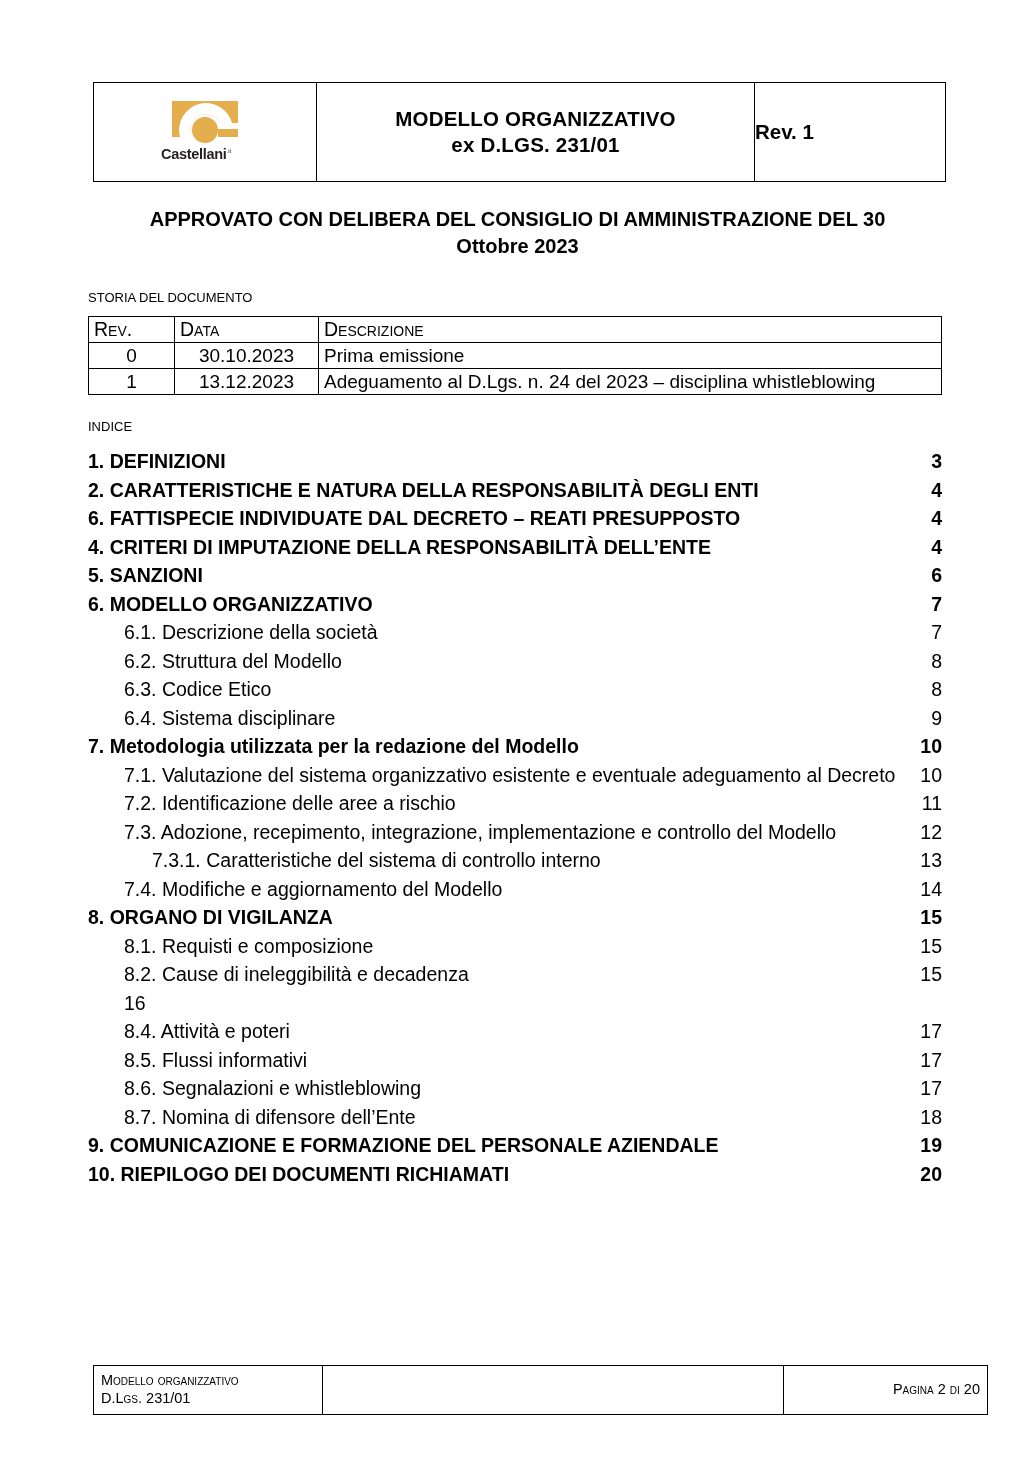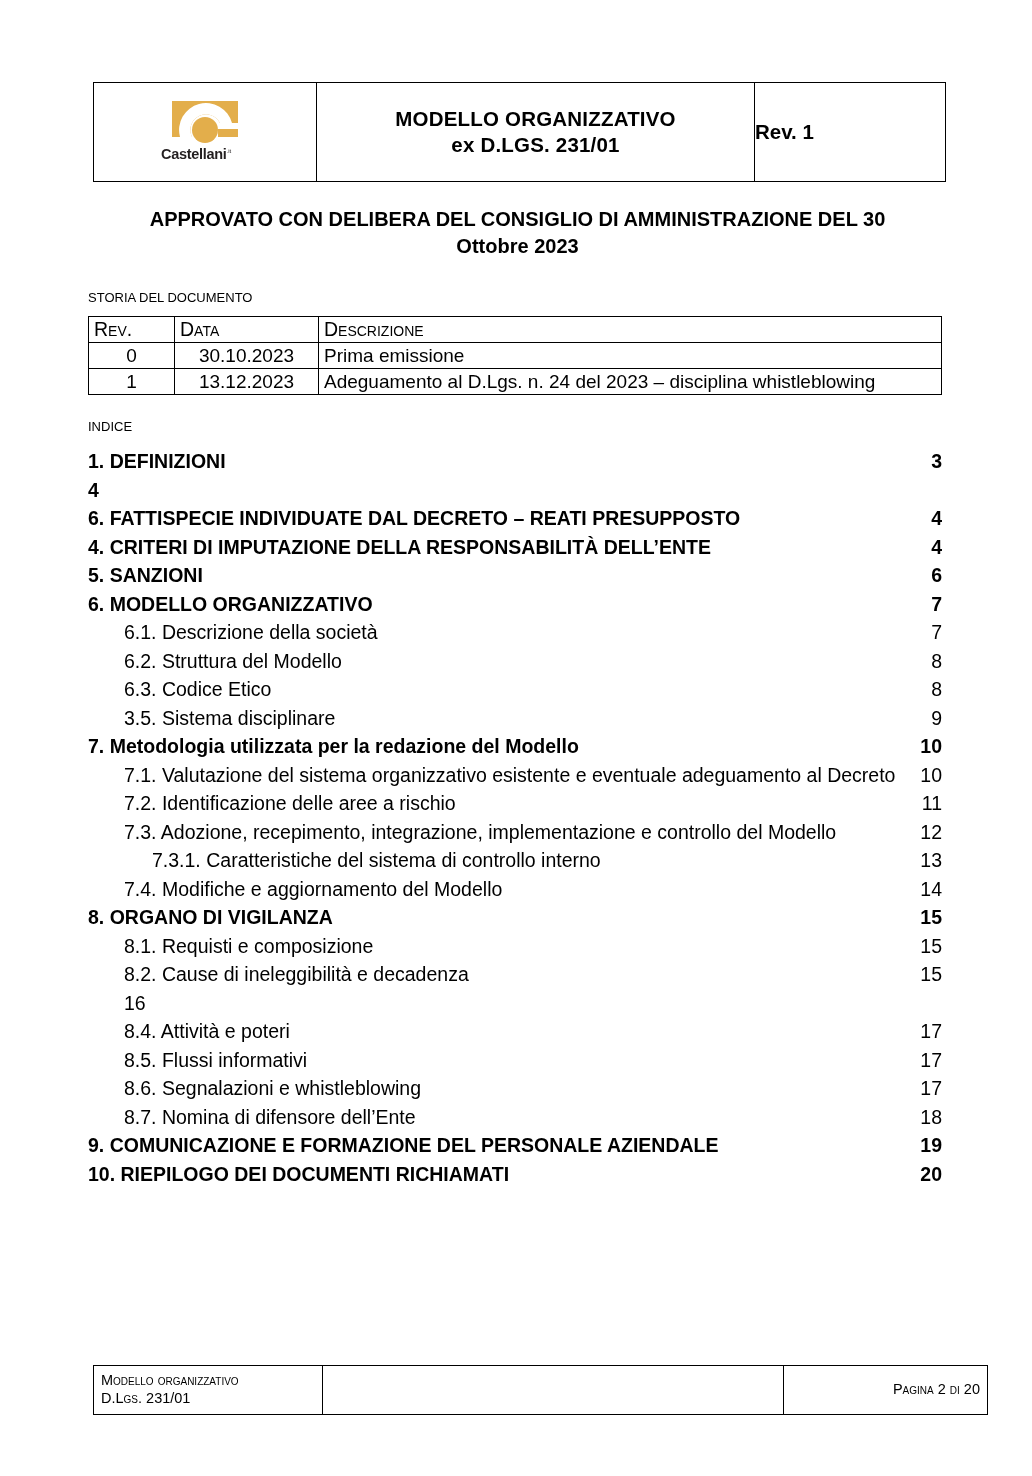--- a/index.html
+++ b/index.html
@@ -234,20 +234,21 @@
   </table>
 
   <div class="sec-heading" id="indice-heading">INDICE</div>
 
   <div class="toc" id="toc-container">
       <div class="toc-row lvl-1">
         <span class="toc-label">1. DEFINIZIONI</span>
         <span class="toc-page">3</span>
       </div>
       <div class="toc-row lvl-1">
+        <span class="toc-label">2. CARATTERISTICHE E NATURA DELLA RESPONSABILITÀ DEGLI ENTI</span>
         <span class="toc-page">4</span>
       </div>
       <div class="toc-row lvl-1">
         <span class="toc-label">6. FATTISPECIE INDIVIDUATE DAL DECRETO – REATI PRESUPPOSTO</span>
         <span class="toc-page">4</span>
       </div>
       <div class="toc-row lvl-1">
         <span class="toc-label">4. CRITERI DI IMPUTAZIONE DELLA RESPONSABILITÀ DELL’ENTE</span>
         <span class="toc-page">4</span>
       </div>
@@ -265,21 +266,21 @@
       </div>
       <div class="toc-row lvl-2">
         <span class="toc-label">6.2. Struttura del Modello</span>
         <span class="toc-page">8</span>
       </div>
       <div class="toc-row lvl-2">
         <span class="toc-label">6.3. Codice Etico</span>
         <span class="toc-page">8</span>
       </div>
       <div class="toc-row lvl-2">
-        <span class="toc-label">3.5. Sistema disciplinare</span>
+        <span class="toc-label">6.4. Sistema disciplinare</span>
         <span class="toc-page">9</span>
       </div>
       <div class="toc-row lvl-1">
         <span class="toc-label">7. Metodologia utilizzata per la redazione del Modello</span>
         <span class="toc-page">10</span>
       </div>
       <div class="toc-row lvl-2">
         <span class="toc-label">7.1. Valutazione del sistema organizzativo esistente e eventuale adeguamento al Decreto</span>
         <span class="toc-page">10</span>
       </div>

